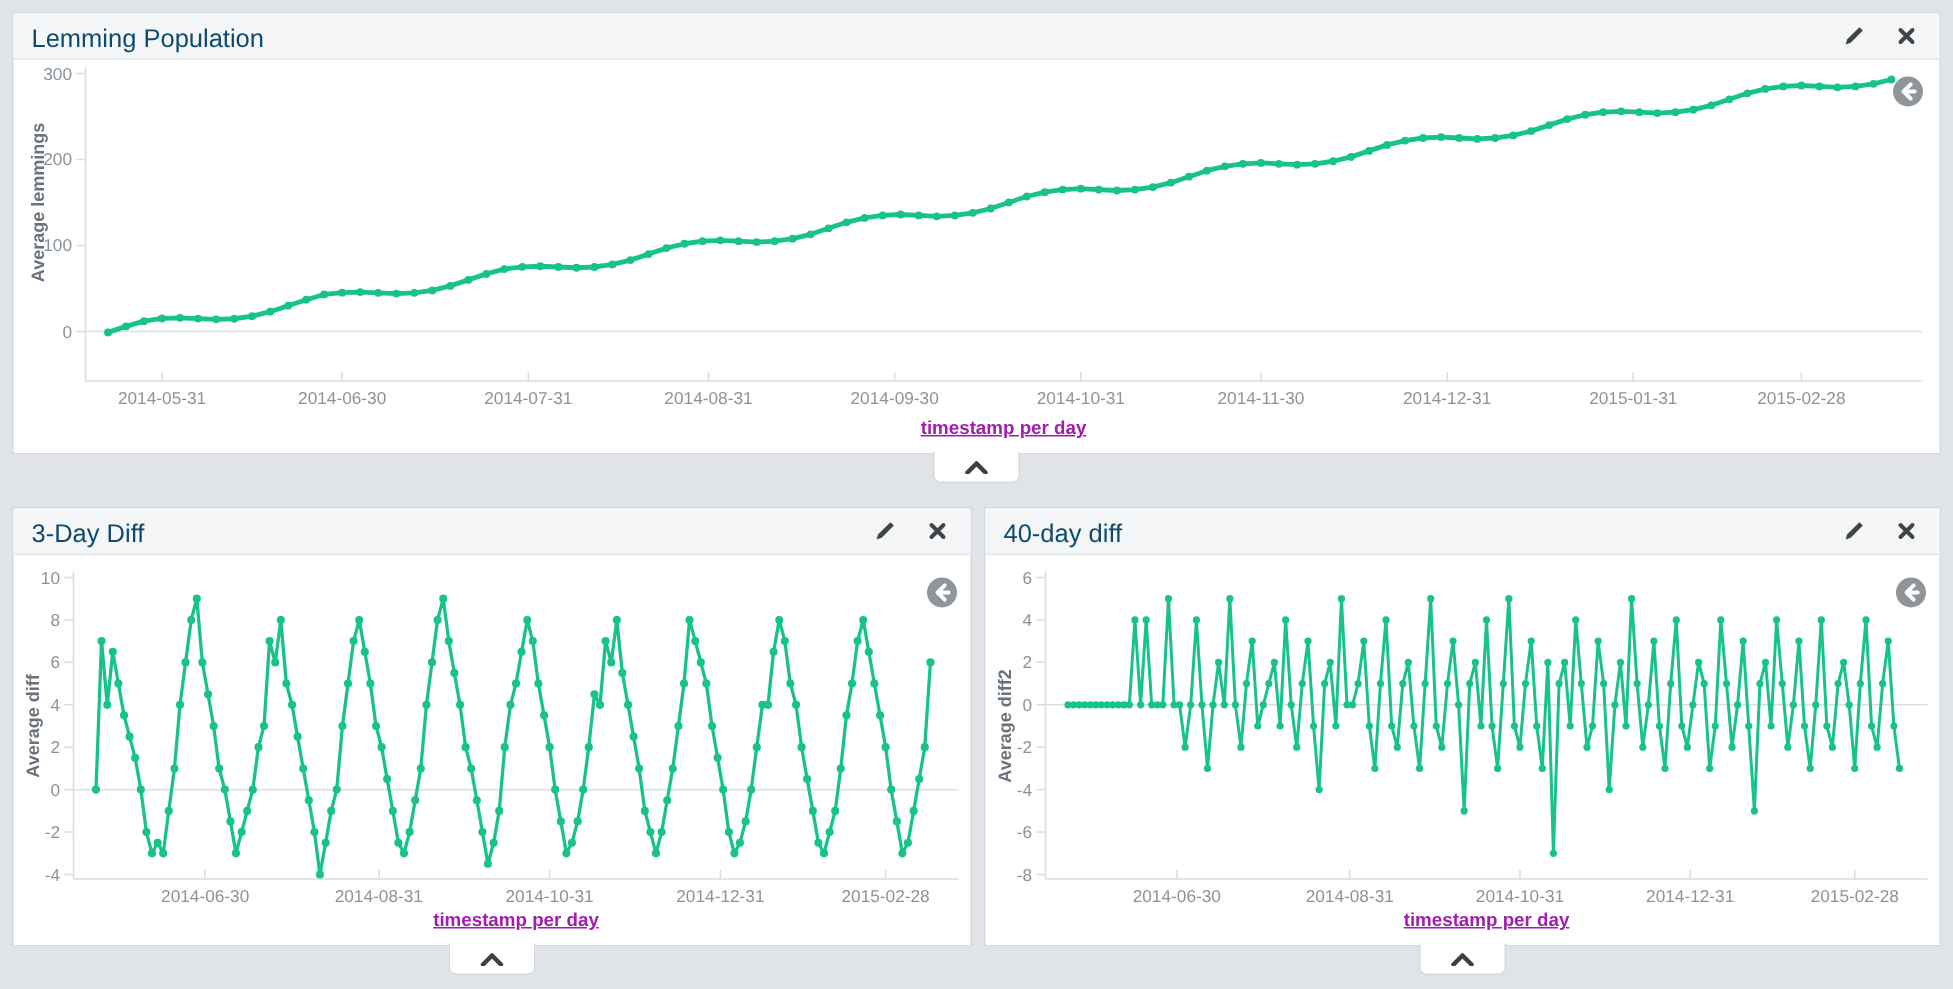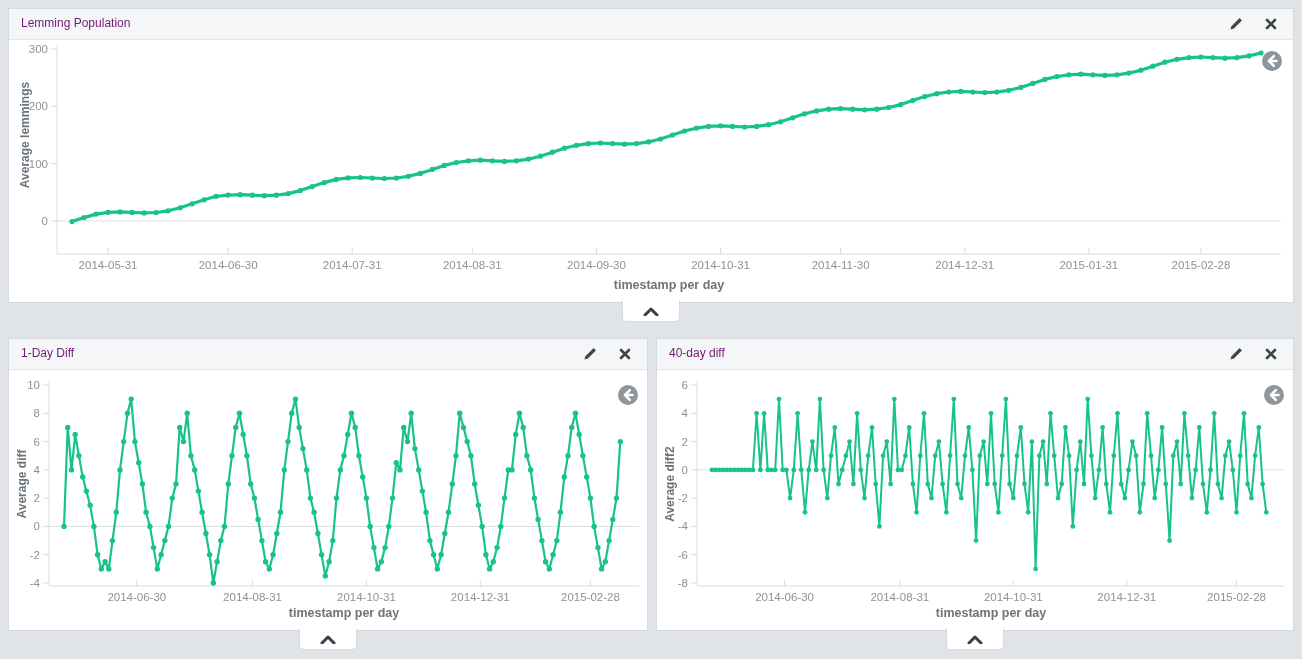--- a/index.html
+++ b/index.html
@@ -3,29 +3,29 @@
 <meta charset="utf-8">
 <style>
   html,body{margin:0;padding:0;}
   body{font-family:"Liberation Sans",sans-serif;background:#e0e4e8;}
   .page{position:relative;width:1302px;height:659px;background:#e0e4e8;overflow:hidden;}
   .panel{position:absolute;background:#fff;border:1px solid #d5d9dc;box-sizing:border-box;}
   #panel-top{left:8px;top:8px;width:1286px;height:295px;}
   #panel-left{left:8px;top:338px;width:640px;height:293px;}
   #panel-right{left:656px;top:338px;width:638px;height:293px;}
   .panel-header{position:relative;height:30px;background:#f5f6f7;border-bottom:1px solid #e3e6e8;}
-  .panel-title{position:absolute;left:12px;top:7px;font-size:12px;color:#701a75;}
+  .panel-title{position:absolute;left:12px;top:7px;font-size:17px;color:#0c4a6e;}
   .header-icons{position:absolute;right:16px;top:0;height:30px;display:flex;align-items:center;gap:22px;}
   .icon-btn{background:none;border:none;padding:0;margin:0;cursor:pointer;line-height:0;}
   .chart-area{position:relative;}
   .chart-svg{display:block;}
   svg text{font-family:"Liberation Sans",sans-serif;}
   .y-title{position:absolute;white-space:nowrap;font-size:12px;font-weight:bold;color:#6a737b;
            transform:translate(-50%,-50%) rotate(-90deg);}
-  .x-title{position:absolute;text-align:center;font-size:12.5px;font-weight:bold;color:#737373;}
+  .x-title{position:absolute;text-align:center;font-size:12.5px;font-weight:bold;color:#a21caf;text-decoration:underline;}
   .back-icon{position:absolute;background:none;border:none;padding:0;cursor:pointer;line-height:0;}
   .collapse-tab{position:absolute;left:50%;transform:translateX(-50%);bottom:-20px;width:58px;height:21px;
       background:#fff;border:1px solid #d5d9dc;border-top:none;border-radius:0 0 5px 5px;z-index:5;
       display:flex;align-items:center;justify-content:center;cursor:pointer;box-sizing:border-box;}
 </style>
 </head>
 <body>
 
 <div class="page">
 
@@ -191,21 +191,21 @@
     </div>
     <div class="collapse-tab">
       <svg width="16" height="9" viewBox="0 0 16 9">
         <polyline points="2,8 8,2 14,8" stroke="#3c4043" stroke-width="3" fill="none" stroke-linecap="round" stroke-linejoin="round"></polyline>
       </svg>
     </div>
   </div>
 
   <div class="panel" id="panel-left">
     <div class="panel-header">
-      <span class="panel-title">1-Day Diff</span>
+      <span class="panel-title">3-Day Diff</span>
       <span class="header-icons">
         <button class="icon-btn">
           <svg width="14" height="14" viewBox="0 0 14 14">
             <path d="M10.6 1.1 L12.9 3.4 L4.8 11.5 L1.4 12.6 L2.5 9.2 Z" fill="#3f4447"></path>
           </svg>
         </button>
         <button class="icon-btn">
           <svg width="12" height="12" viewBox="0 0 12 12">
             <path d="M2 2 L10 10 M10 2 L2 10" stroke="#3f4447" stroke-width="2.6" stroke-linecap="round"></path>
           </svg>

